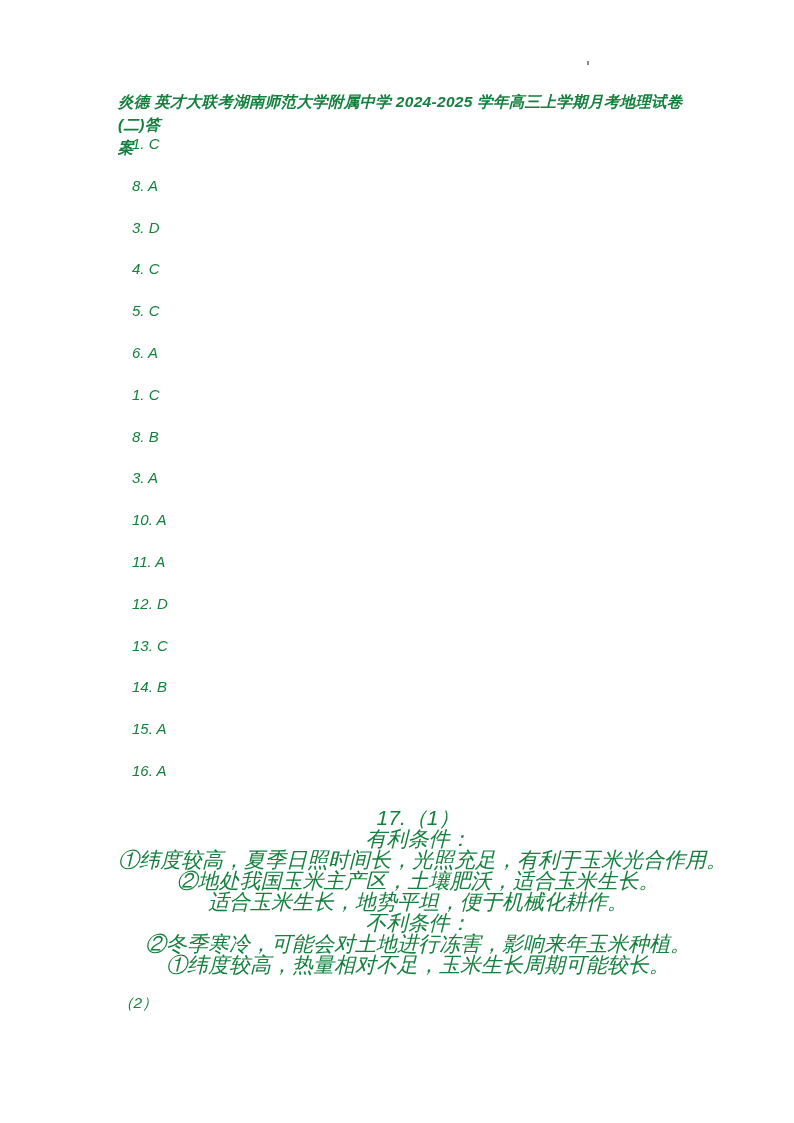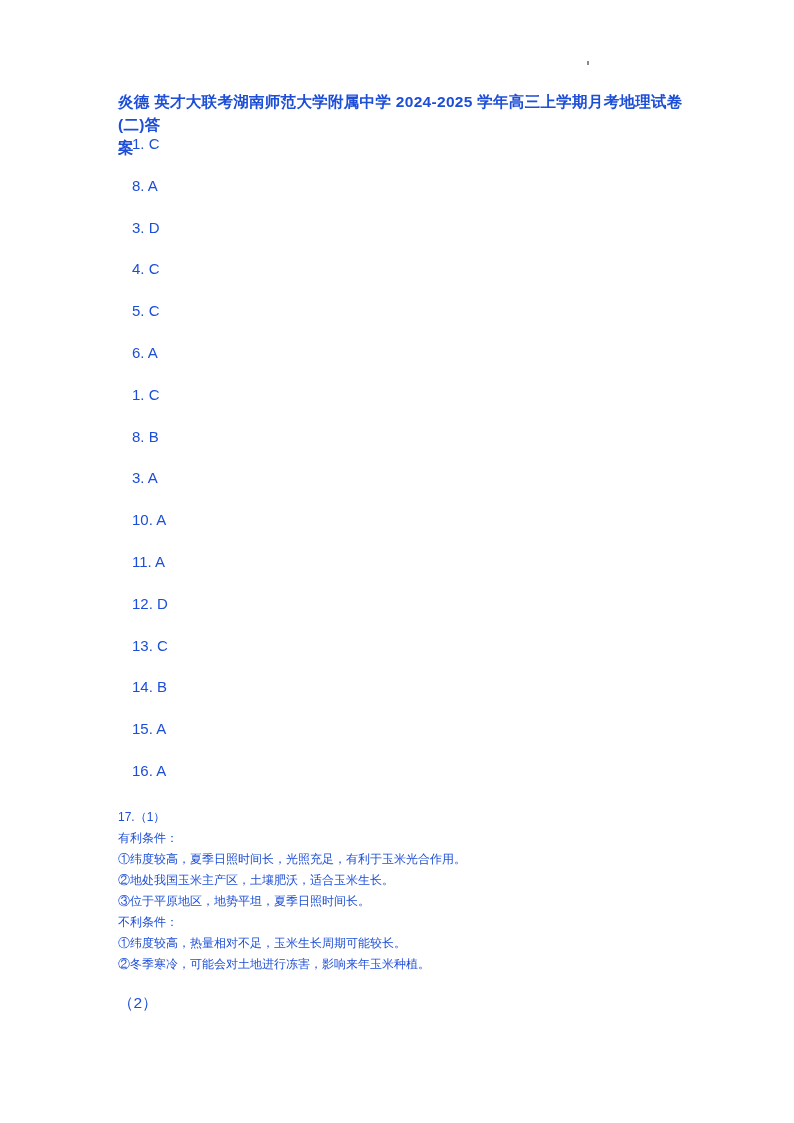--- a/index.html
+++ b/index.html
@@ -5,22 +5,23 @@
   html, body {
     margin: 0;
     padding: 0;
     background: #ffffff;
   }
   .page {
     position: relative;
     width: 729px;
     height: 1123px;
     background: #ffffff;
-    color: #1d4ed8;
+    color: #15803d;
     overflow: hidden;
+    font-style: italic;
   }
   .doc-title {
     position: absolute;
     left: 118px;
     top: 90px;
     width: 566px;
     font-family: "Liberation Sans", sans-serif;
     font-weight: bold;
     font-size: 15.5px;
     line-height: 23px;
@@ -38,22 +39,23 @@
     line-height: 21px;
     margin-bottom: 20.8px;
     white-space: pre;
   }
   .q17-block {
     position: absolute;
     left: 118px;
     top: 807px;
     width: 600px;
     font-family: "Liberation Sans", sans-serif;
-    font-size: 12px;
+    font-size: 21px;
     line-height: 21px;
+    text-align: center;
   }
   .pline {
     height: 21px;
     line-height: 21px;
     white-space: pre;
   }
   .part2-label {
     position: absolute;
     left: 118px;
     top: 992px;
@@ -100,21 +102,21 @@
     <div class="answer-item">14. B</div>
     <div class="answer-item">15. A</div>
     <div class="answer-item">16. A</div>
   </div>
 
   <div class="q17-block">
     <div class="pline">17.（1）</div>
     <div class="pline">有利条件：</div>
     <div class="pline">①纬度较高，夏季日照时间长，光照充足，有利于玉米光合作用。</div>
     <div class="pline">②地处我国玉米主产区，土壤肥沃，适合玉米生长。</div>
-    <div class="pline">③位于平原地区，地势平坦，夏季日照时间长。</div>
+    <div class="pline">适合玉米生长，地势平坦，便于机械化耕作。</div>
     <div class="pline">不利条件：</div>
+    <div class="pline">②冬季寒冷，可能会对土地进行冻害，影响来年玉米种植。</div>
     <div class="pline">①纬度较高，热量相对不足，玉米生长周期可能较长。</div>
-    <div class="pline">②冬季寒冷，可能会对土地进行冻害，影响来年玉米种植。</div>
   </div>
 
   <div class="part2-label">（2）</div>
 
 </div>
 
 </body></html>

